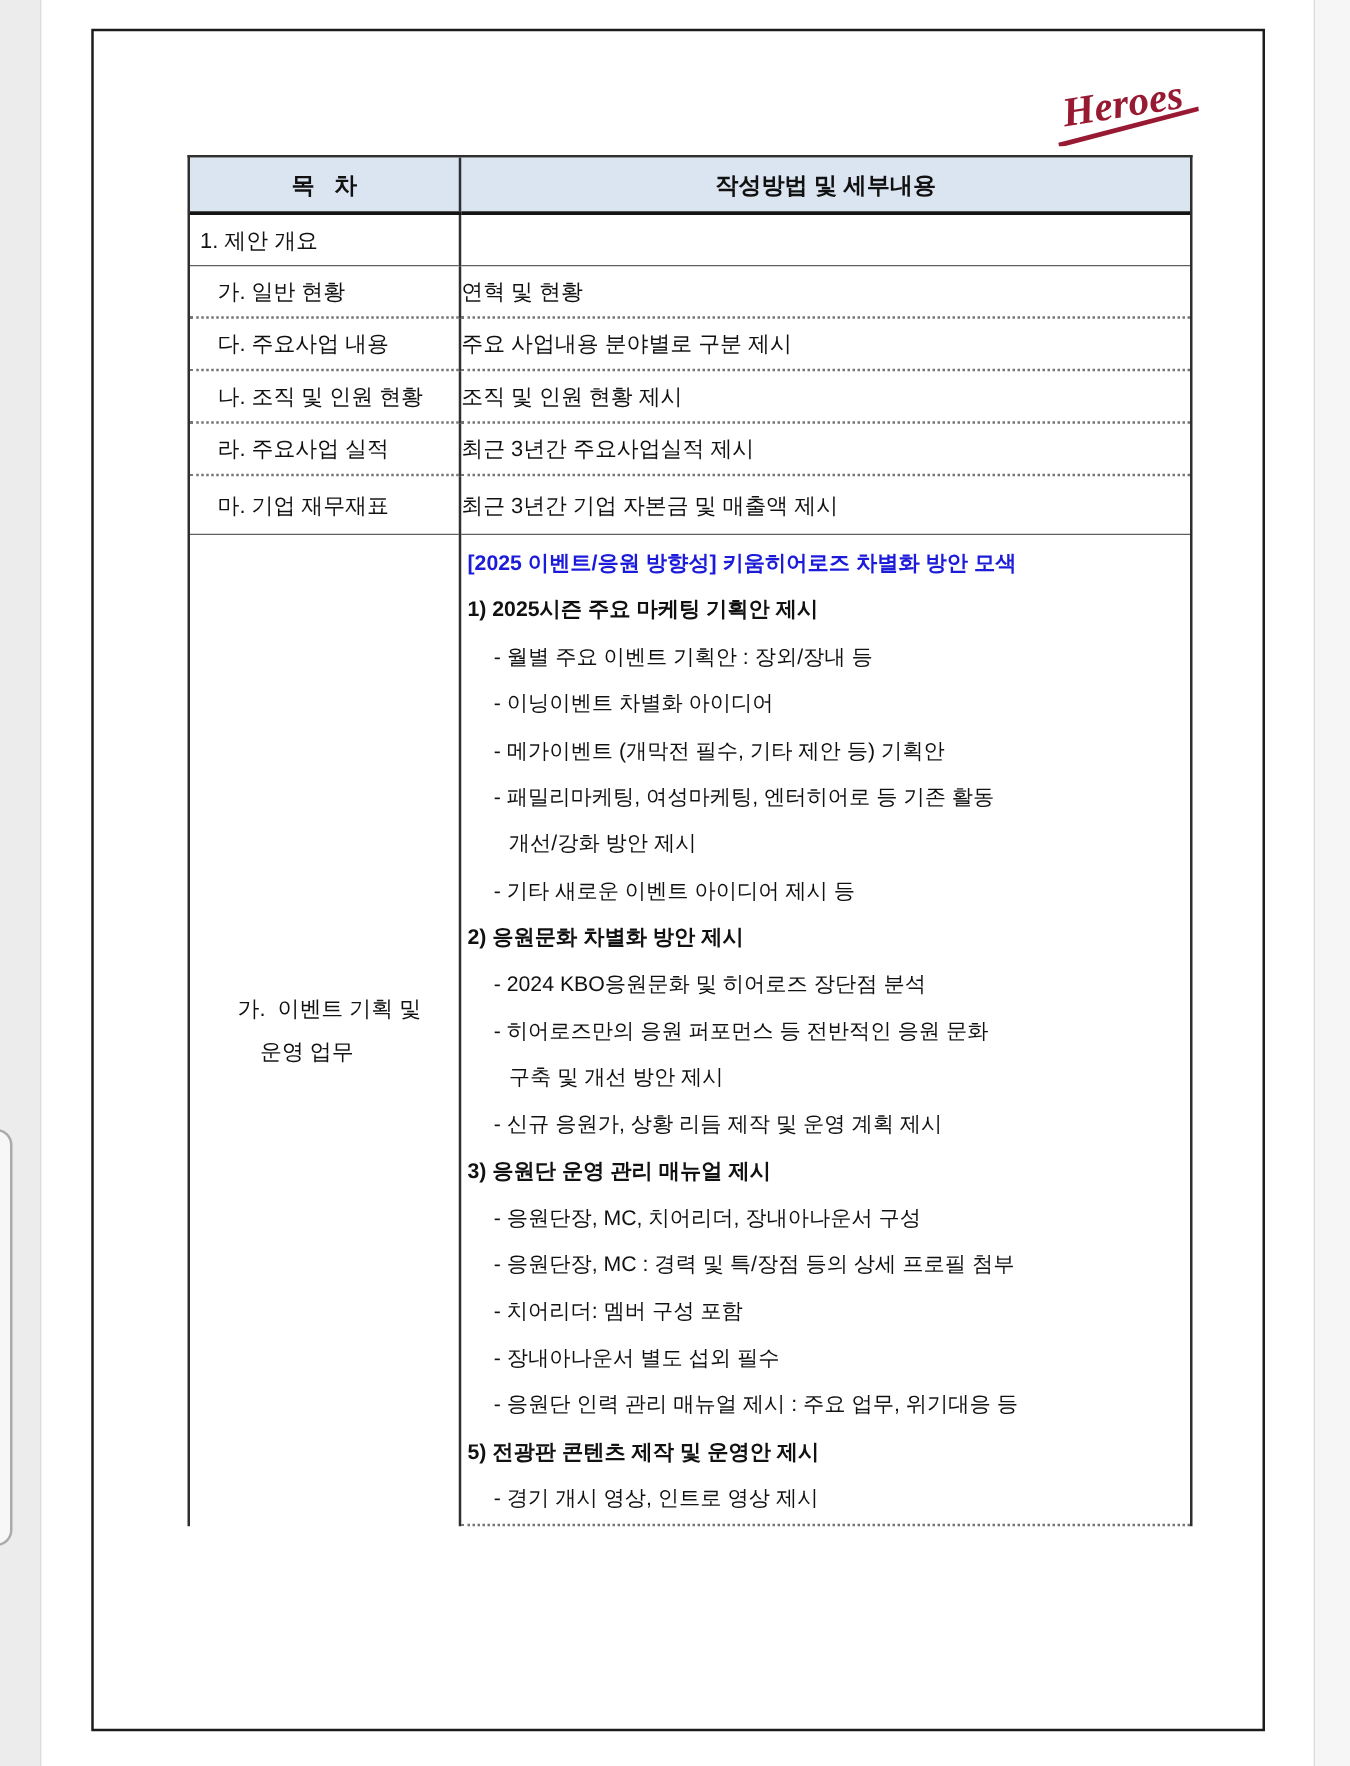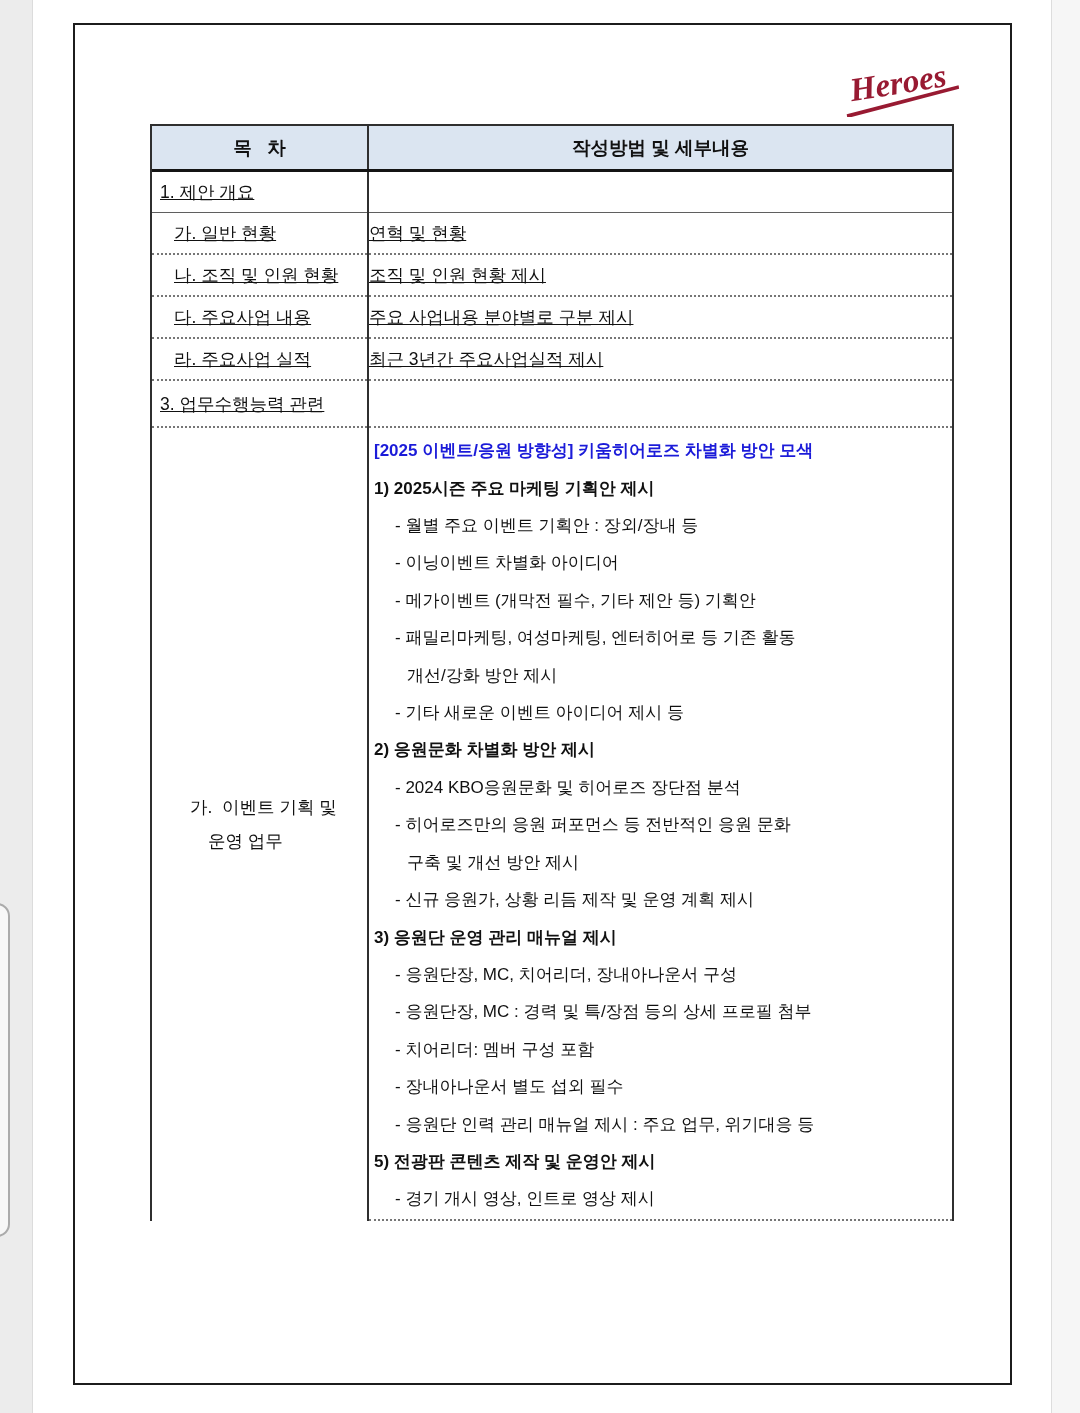--- a/index.html
+++ b/index.html
@@ -24,21 +24,21 @@
   
   .table-frame { position:absolute; left:75px; top:99px; width:804px;
                  border:2px solid #2f2f2f; border-bottom:none; }
   table { border-collapse:collapse; table-layout:fixed; width:100%; }
   col.colA { width:216px; }
   th, td { font-size:17.5px; vertical-align:middle; overflow:hidden; }
   thead th { height:44px; background:var(--header-bg,#dbe5f1); font-weight:bold;
              font-size:18.5px; text-align:center; white-space:pre;
              border-bottom:3px solid #141414; }
   th.c1, td.c1 { border-right:2px solid #2f2f2f; }
-  #rows-body tr { height:42px;text-decoration:underline; }
+  #rows-body tr { height:42px; }
   #rows-body tr:last-child { height:47px; }
   #rows-body td { white-space:pre; }
   tr.div-solid td { border-bottom:1.5px solid #5f5f5f; }
   tr.div-dotted td { border-bottom:2px dotted #767676; }
   td.c1.ind-main { padding-left:8px; }
   td.c1.ind-sub  { padding-left:22px; }
   td.c2 { }
 
   
   #detail-body td { vertical-align:middle; }
@@ -91,39 +91,39 @@
     <td class="c2"></td>
   </tr>
 
 
   <tr class="div-dotted">
     <td class="c1 ind-sub">가. 일반 현황</td>
     <td class="c2">연혁 및 현황</td>
   </tr>
 
   <tr class="div-dotted">
-    <td class="c1 ind-sub">나. 조직 및 인원 현황</td>
-    <td class="c2">조직 및 인원 현황 제시</td>
+    <td class="c1 ind-sub">다. 주요사업 내용</td>
+    <td class="c2">주요 사업내용 분야별로 구분 제시</td>
   </tr>
 
   <tr class="div-dotted">
-    <td class="c1 ind-sub">다. 주요사업 내용</td>
-    <td class="c2">주요 사업내용 분야별로 구분 제시</td>
+    <td class="c1 ind-sub">나. 조직 및 인원 현황</td>
+    <td class="c2">조직 및 인원 현황 제시</td>
   </tr>
 
   <tr class="div-dotted">
     <td class="c1 ind-sub">라. 주요사업 실적</td>
     <td class="c2">최근 3년간 주요사업실적 제시</td>
   </tr>
 
+  <tr class="div-solid">
+    <td class="c1 ind-sub">마. 기업 재무재표</td>
+    <td class="c2">최근 3년간 기업 자본금 및 매출액 제시</td>
+  </tr>
 
-  <tr class="div-dotted">
-    <td class="c1 ind-main">3. 업무수행능력 관련</td>
-    <td class="c2"></td>
-  </tr>
 </tbody>
         <tbody id="detail-body">
           <tr>
             <td class="c1 detail-label">
               <div id="detail-label">
                   <div class="label-line l0">가.  이벤트 기획 및</div>
                   <div class="label-line l1">운영 업무</div>
                 </div>
             </td>
             <td class="detail-content">

